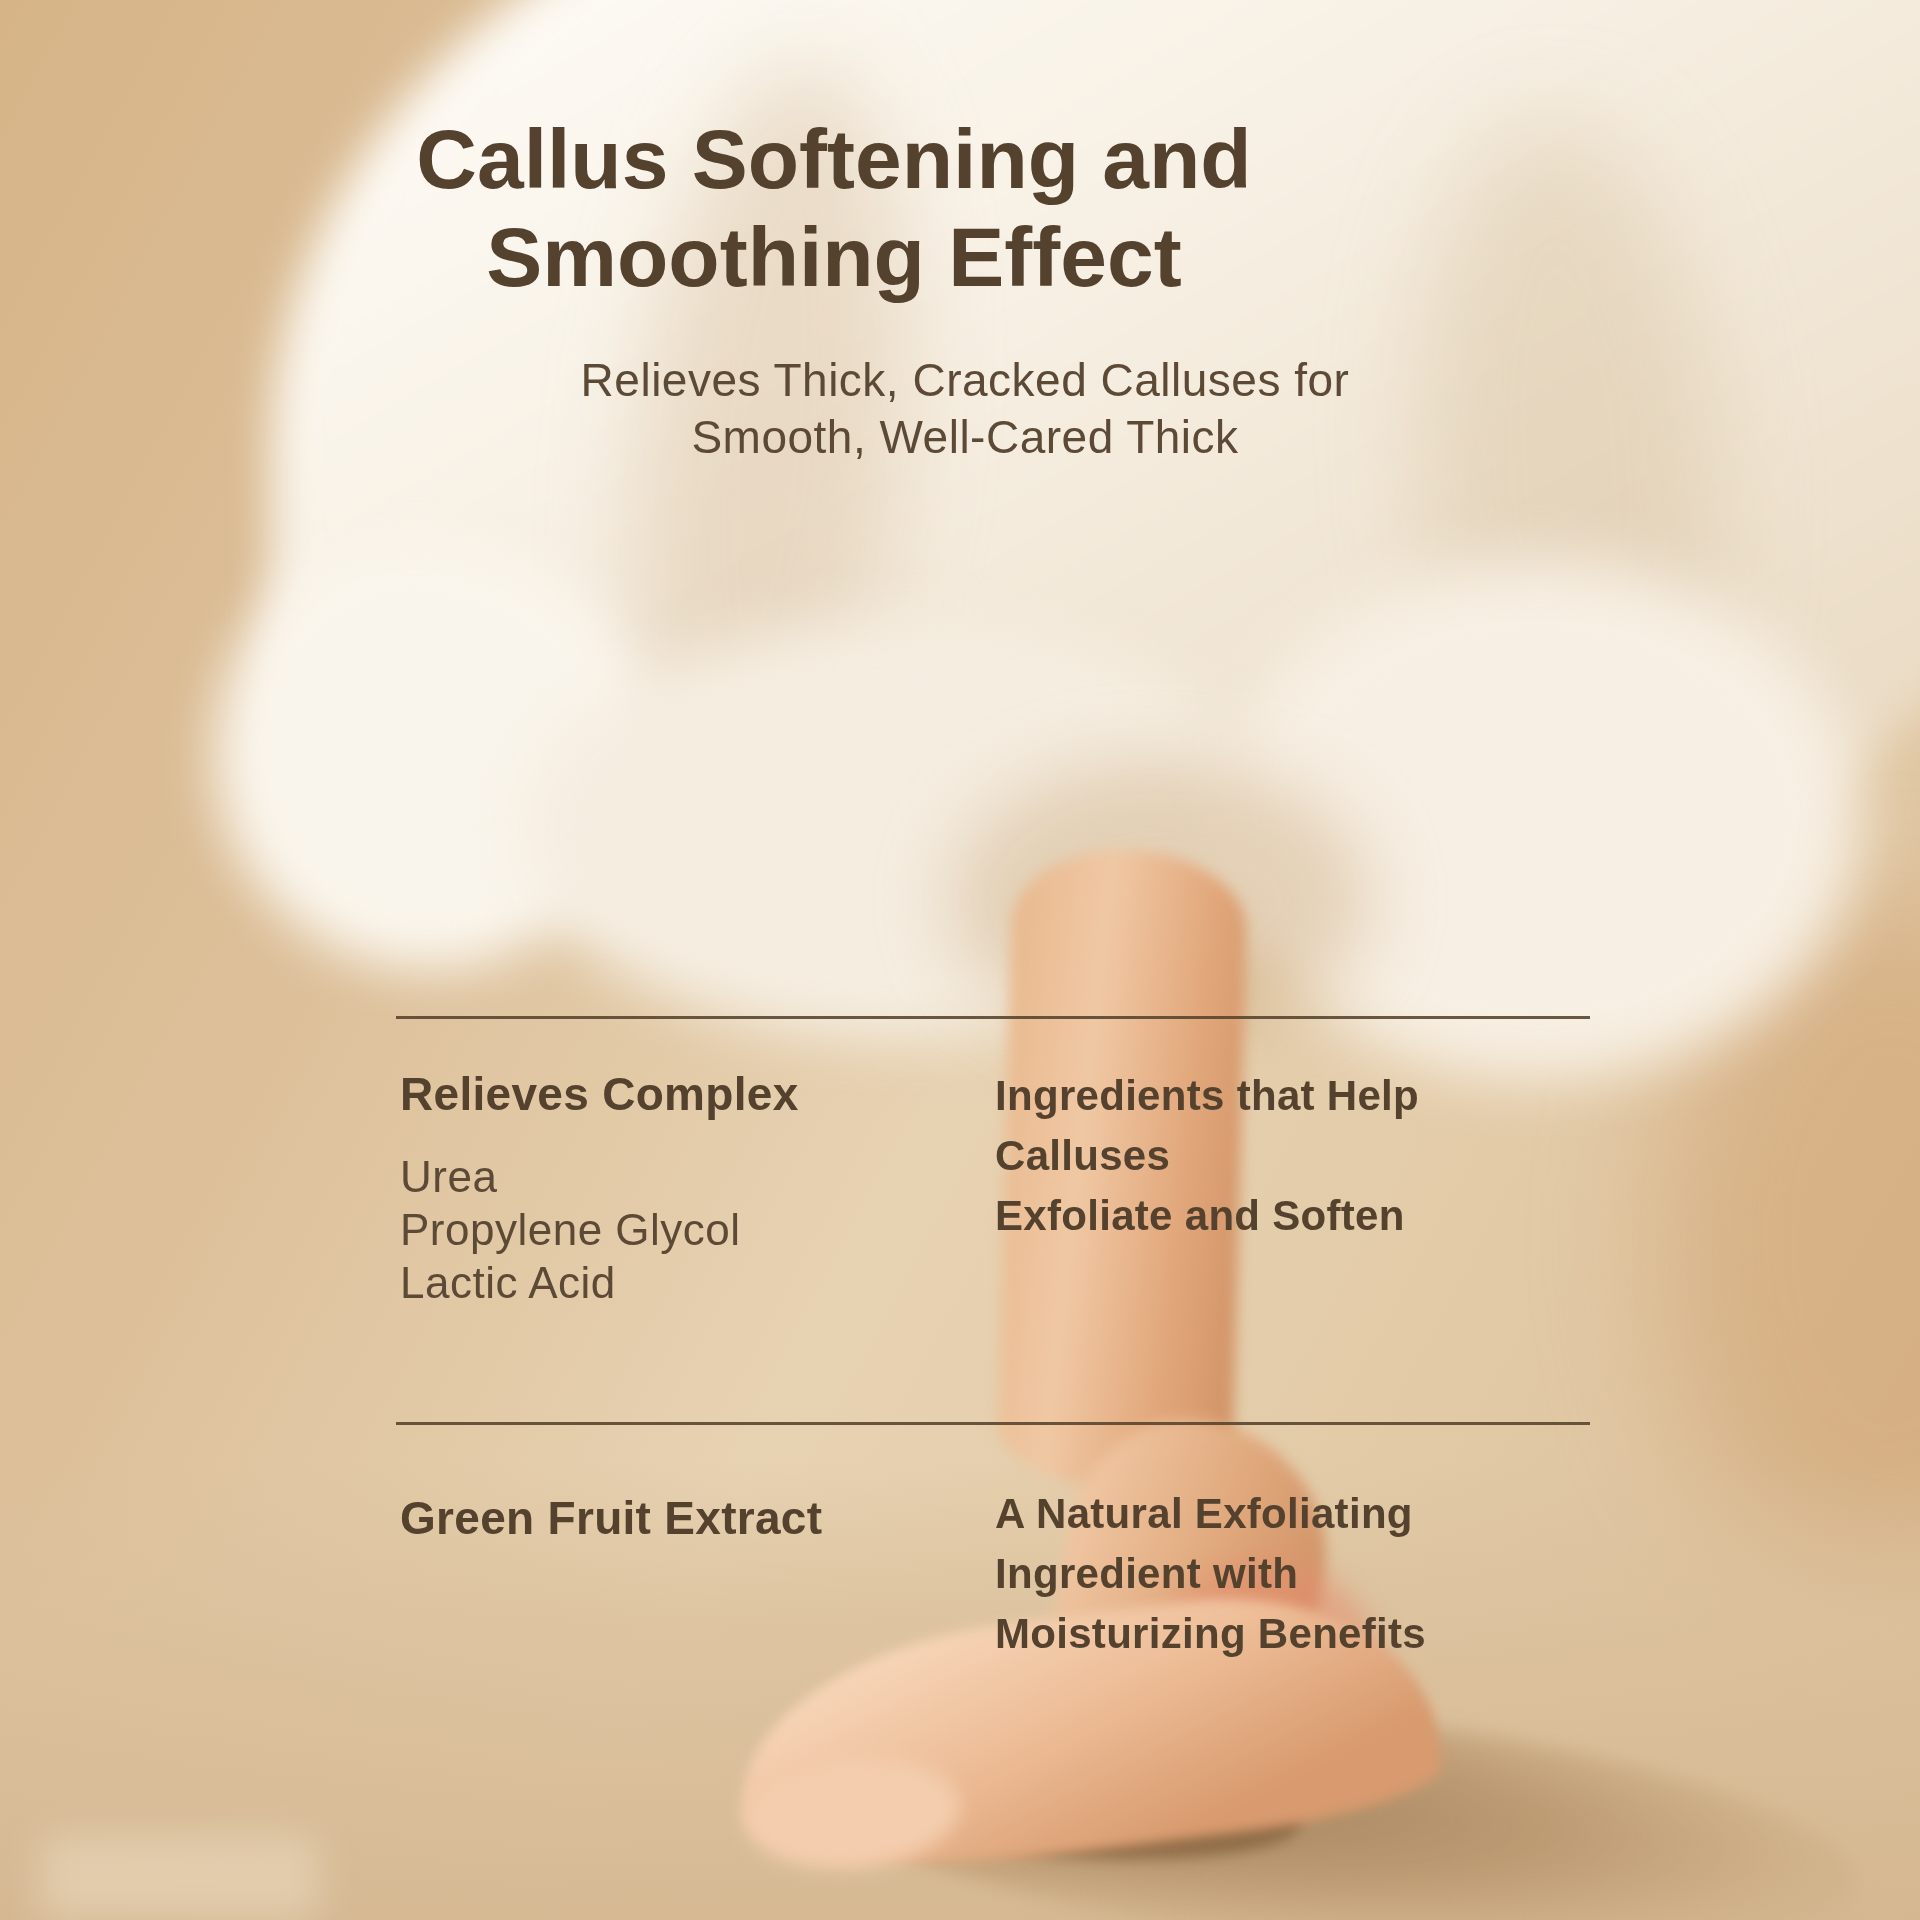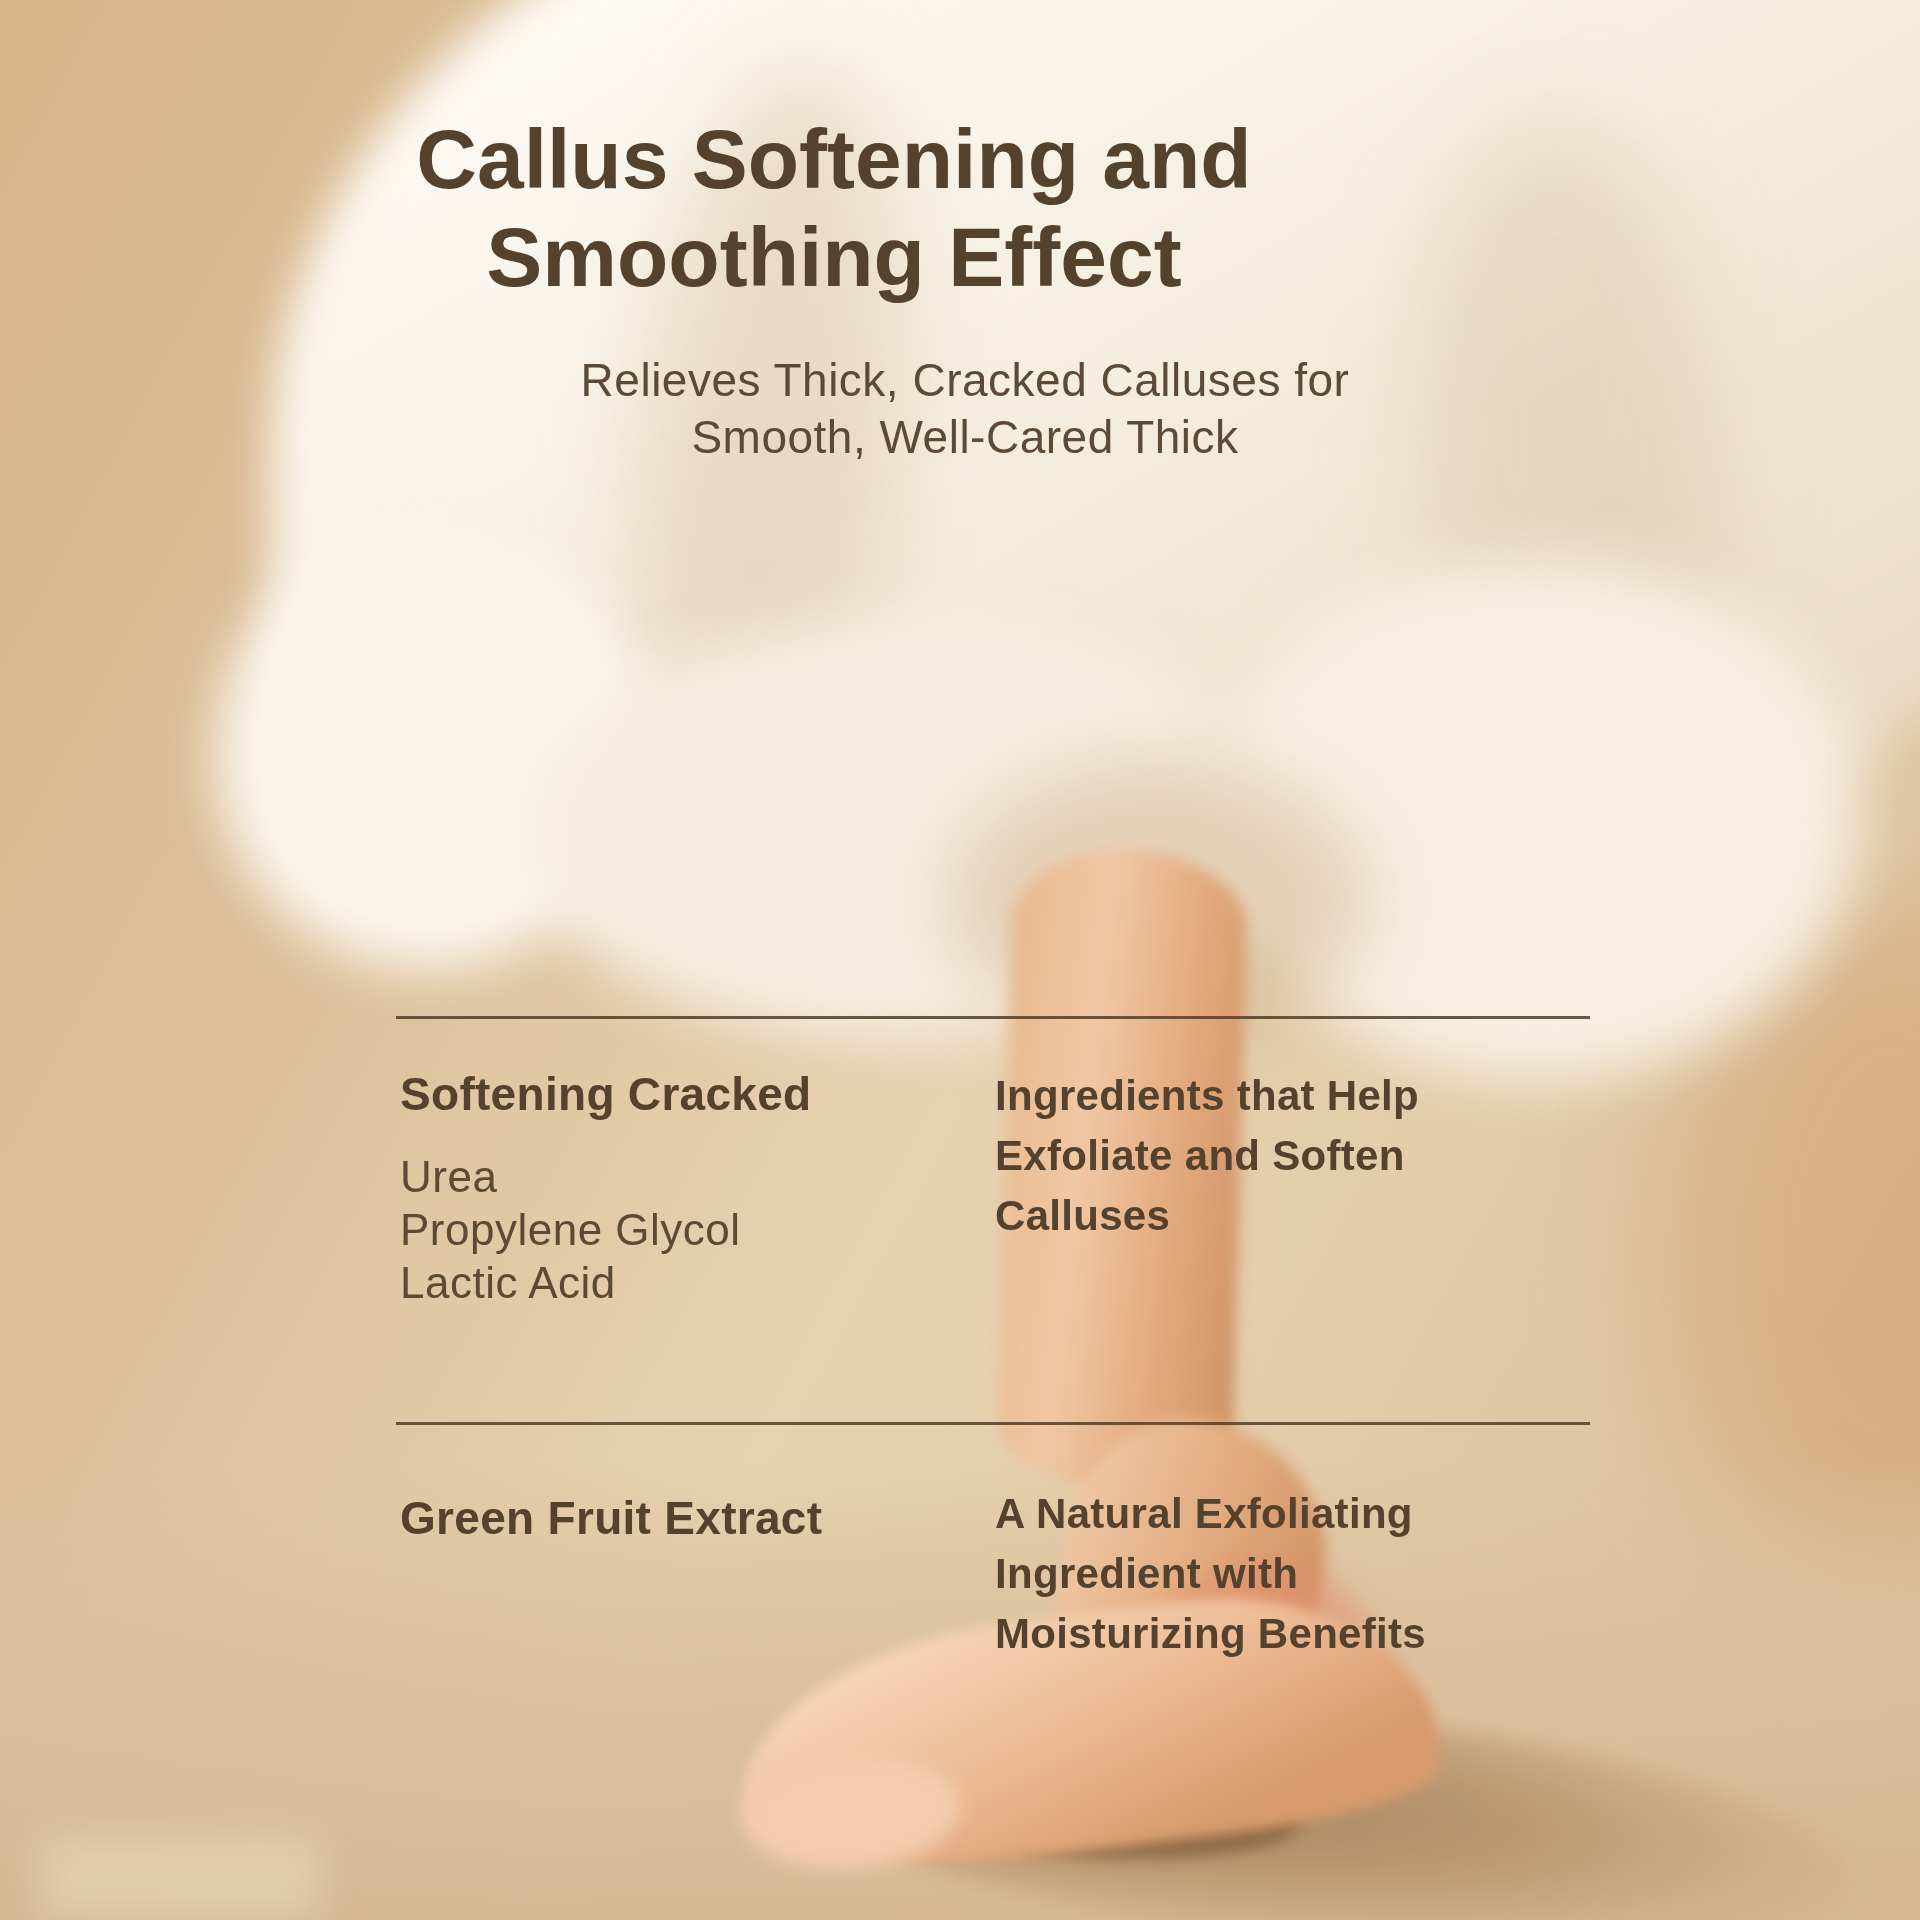--- a/index.html
+++ b/index.html
@@ -119,32 +119,32 @@
     <span class="t-line">Smoothing Effect</span>
   </header>
   <p class="txt subtitle-block">
     <span class="s-line">Relieves Thick, Cracked Calluses for</span>
     <span class="s-line">Smooth, Well-Cared Thick</span>
   </p>
 
   <div class="divider divider-1"></div>
 
   <section class="col-left sec1-left">
-    <h2 class="sec-heading">Softening Cracked</h2>
+    <h2 class="sec-heading">Relieves Complex</h2>
     <ul class="sec-list">
       <li>Urea</li>
       <li>Propylene Glycol</li>
       <li>Lactic Acid</li>
     </ul>
   </section>
 
   <aside class="col-right sec1-right sec-desc">
     <span class="d-line">Ingredients that Help</span>
+    <span class="d-line">Calluses</span>
     <span class="d-line">Exfoliate and Soften</span>
-    <span class="d-line">Calluses</span>
   </aside>
 
   <div class="divider divider-2"></div>
 
   <section class="col-left sec2-left">
     <h2 class="sec-heading">Green Fruit Extract</h2>
   </section>
 
   <aside class="col-right sec2-right sec-desc">
     <span class="d-line">A Natural Exfoliating</span>

